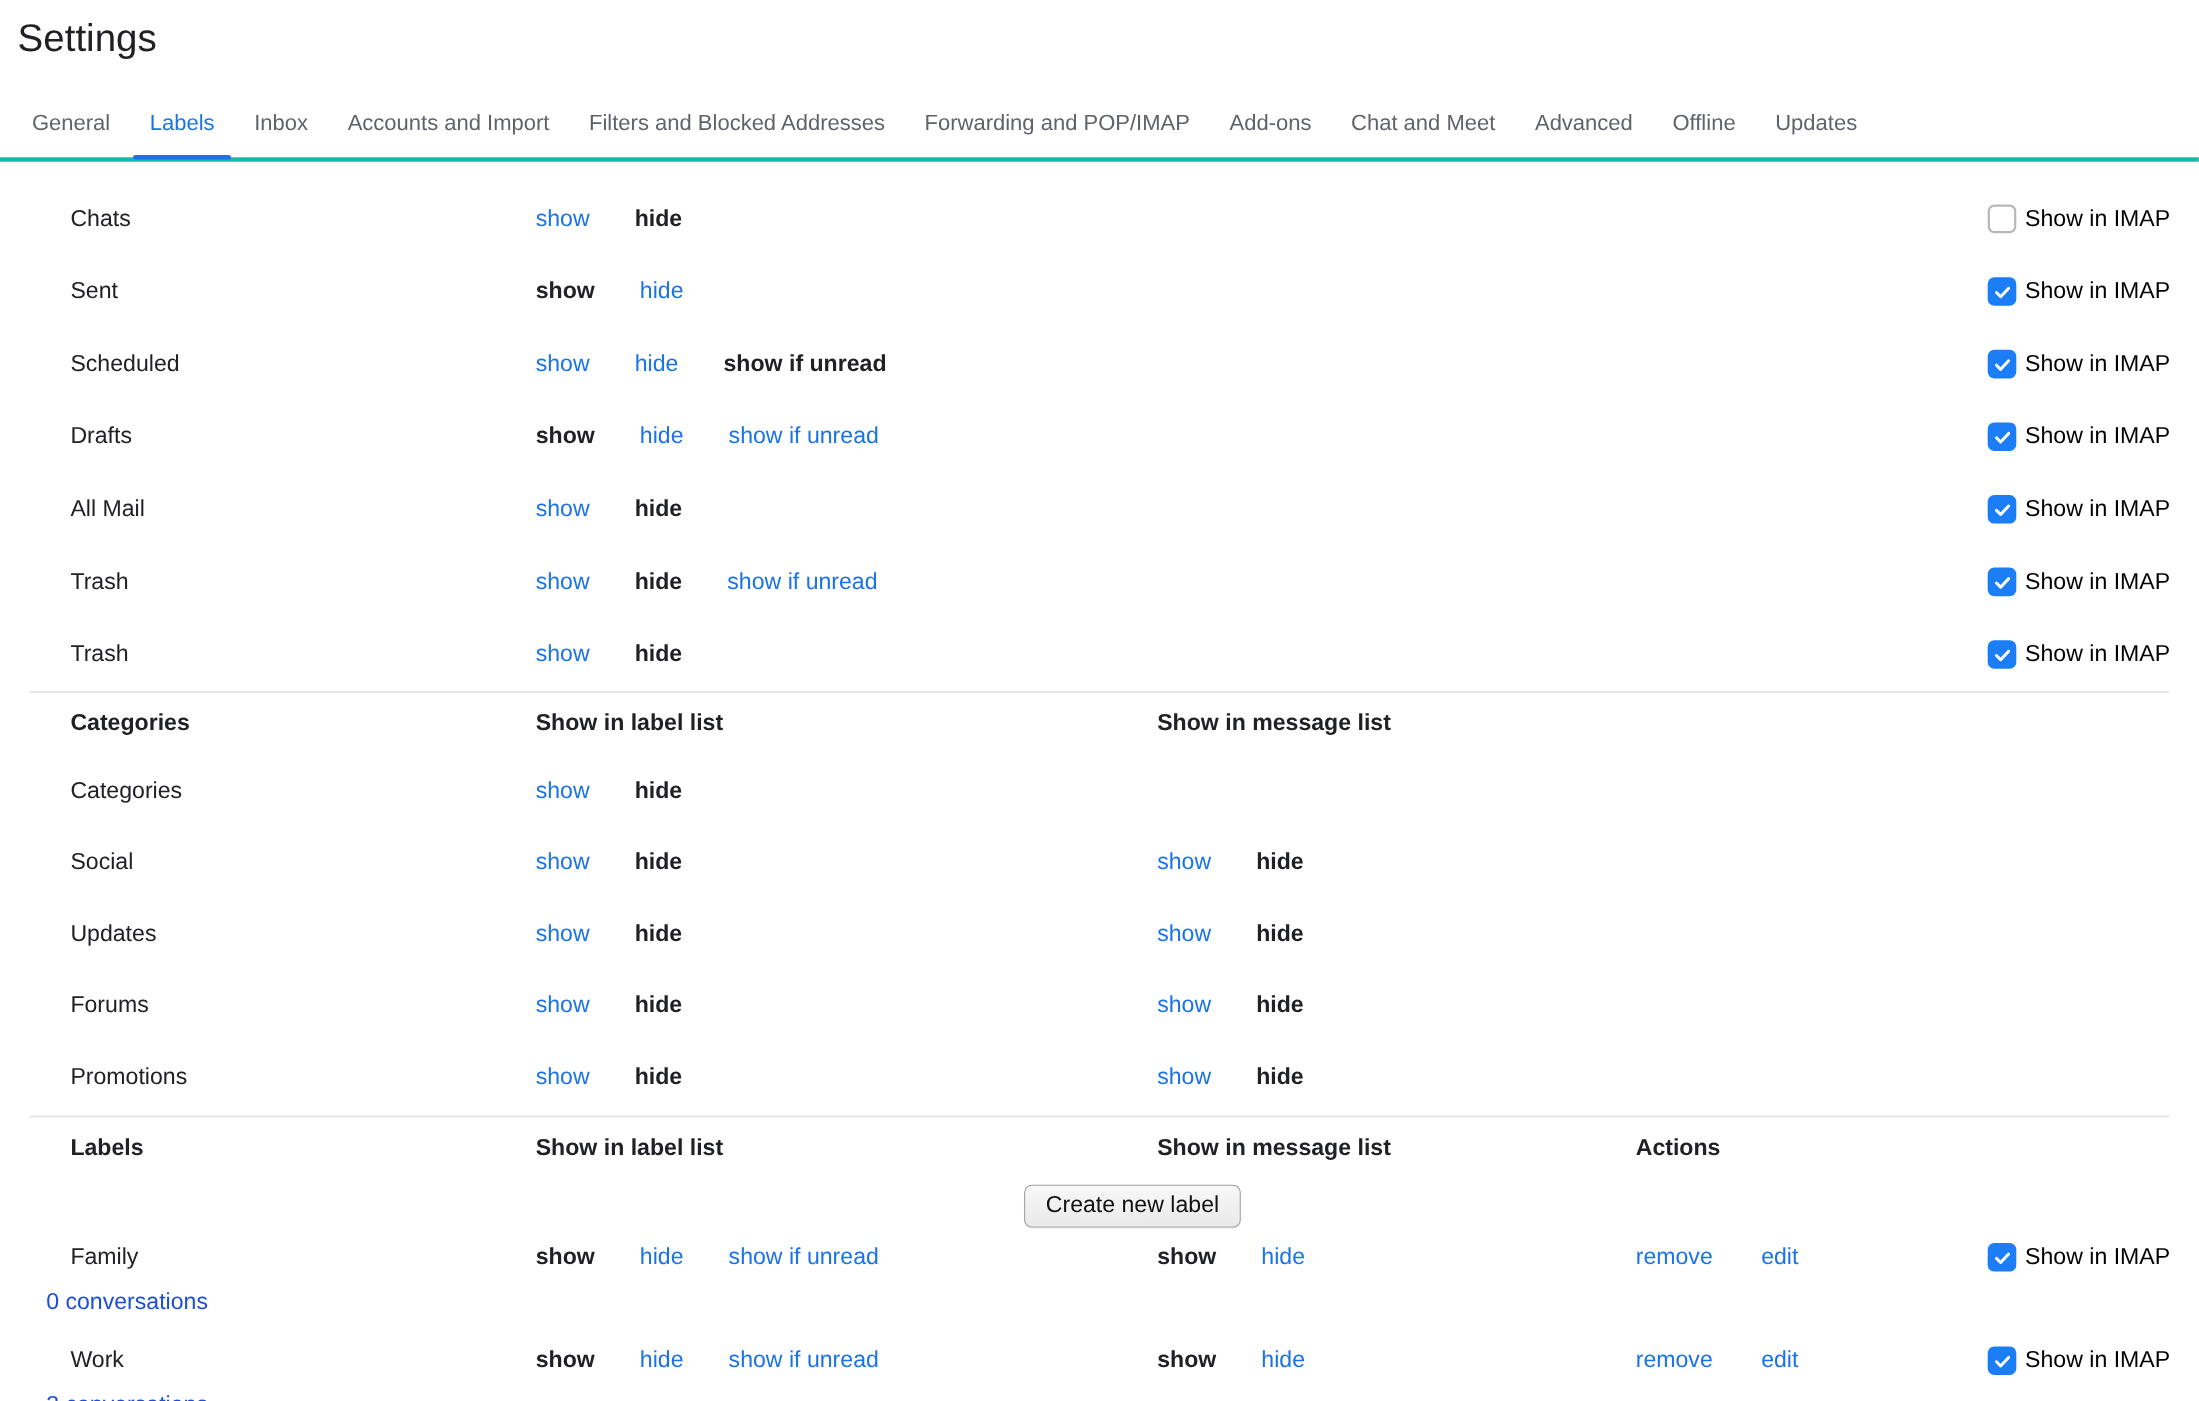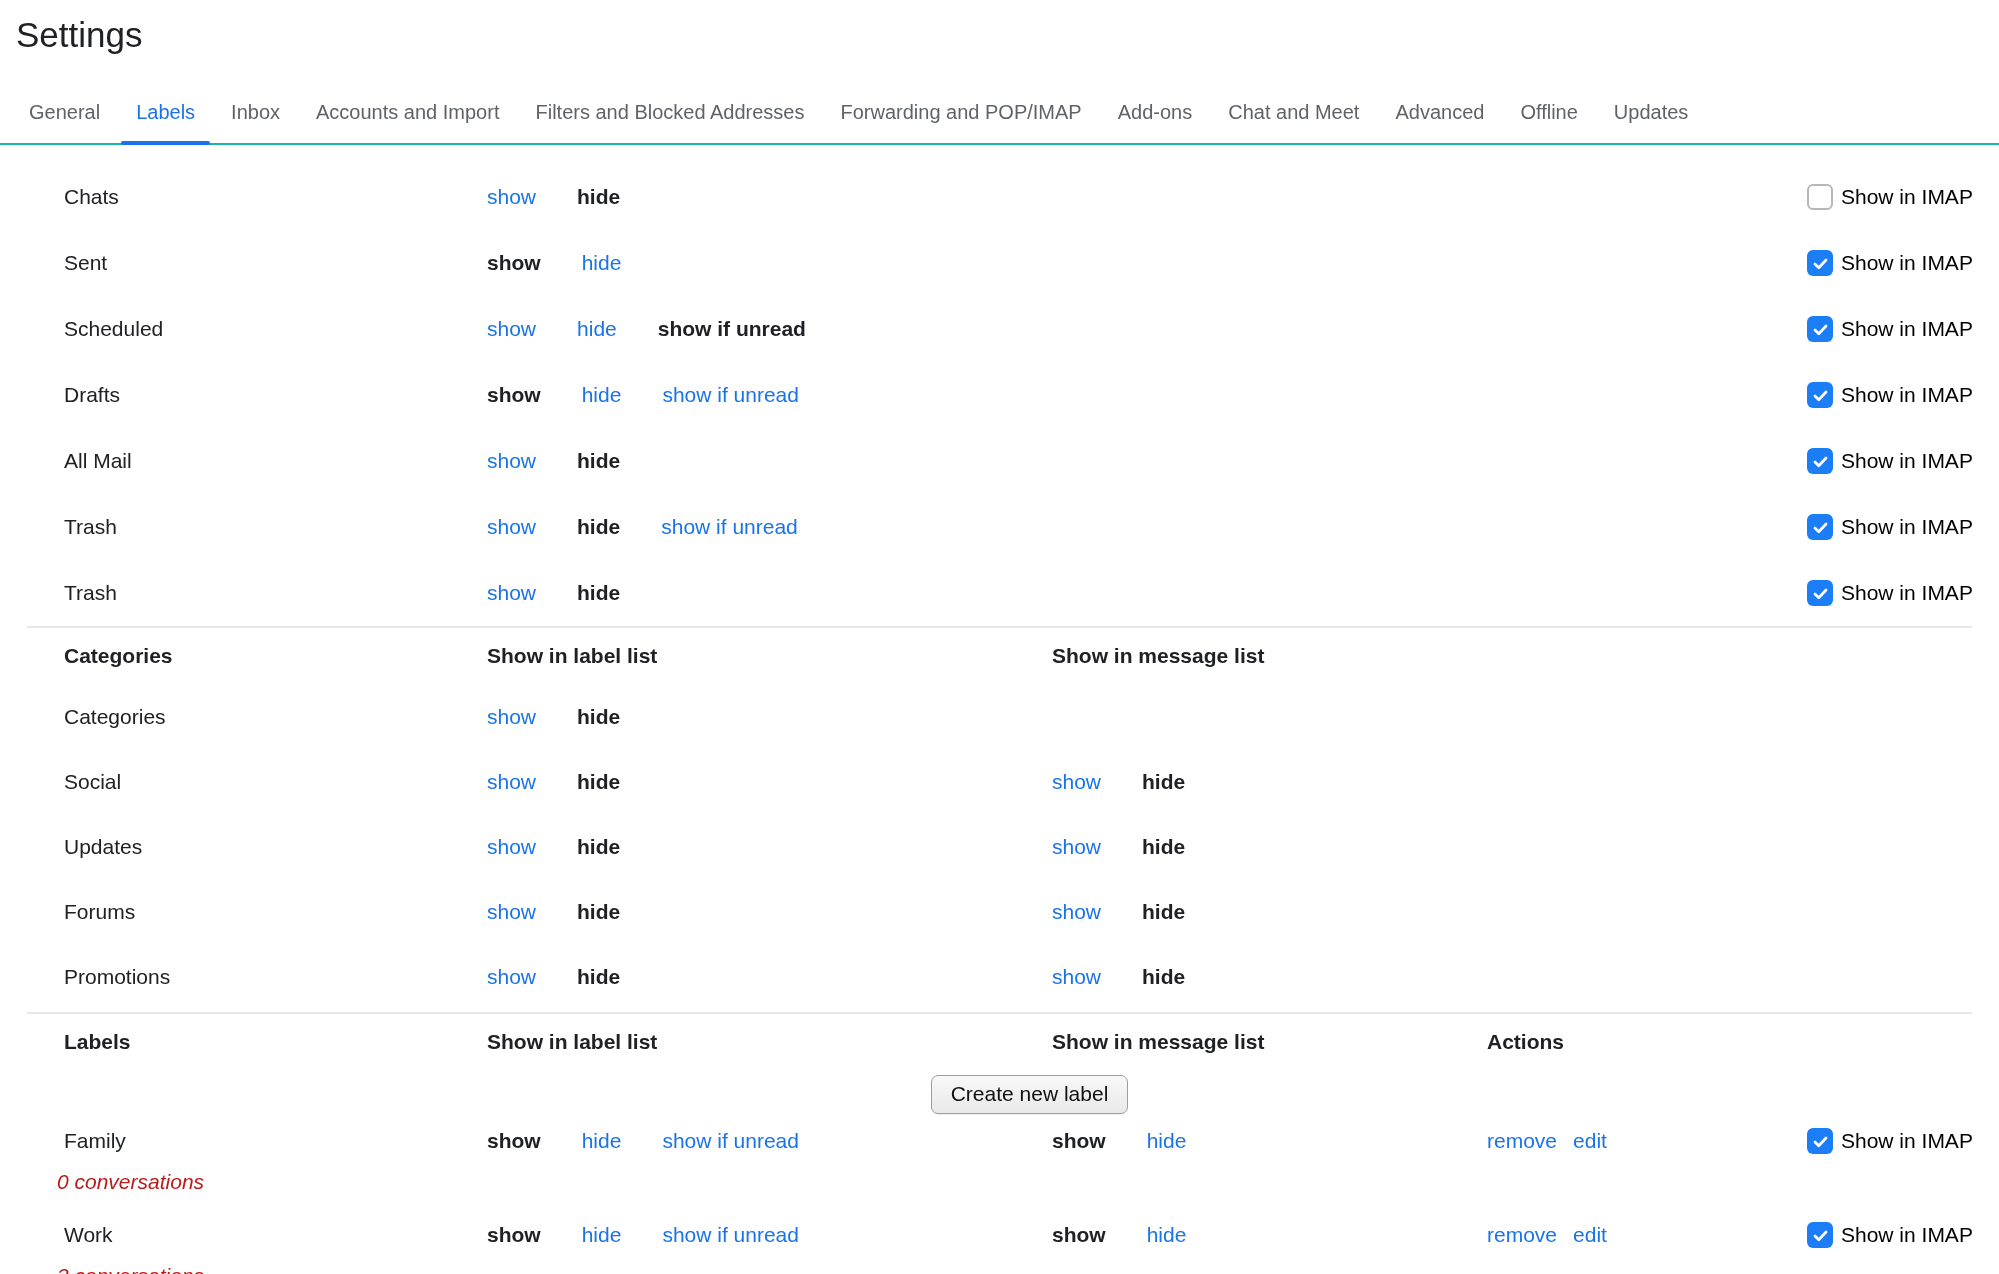--- a/index.html
+++ b/index.html
@@ -6,57 +6,57 @@
   html,body { margin:0; padding:0; }
   body {
     width:1999px; height:1274px; overflow:hidden; background:#ffffff;
     font-family:"Liberation Sans", sans-serif; color:#202124;
   }
   .page { width:1999px; height:1274px; overflow:hidden; position:relative;border-radius:28px; }
 
   h1.title { font-size:35px; font-weight:400; margin:14px 0 0 16px; color:#202124; line-height:42px; }
 
   
-  .tabbar { display:flex; gap:34px; padding-left:28px; margin-top:30px; border-bottom:2px solid #14b8a6; }
+  .tabbar { display:flex; gap:34px; padding-left:28px; margin-top:30px; border-bottom:4px solid #14b8a6; }
   .tab { font-size:20px; line-height:24px; color:#5f6368; padding:14px 1px 19px; position:relative; cursor:pointer; white-space:nowrap; }
   .tab.active { color:#1a73e8; }
   .tab.active::after { content:""; position:absolute; left:-14px; right:-14px; bottom:-2px; height:4px; background:#1a73e8; border-radius:2px; }
 
   
   .grid { display:grid; grid-template-columns:423px 565px 435px 320px 199px; align-items:center; padding-left:64px; }
   .row { height:66px; }
   .cat-row { height:65px; }
   .header-row { height:56px; font-weight:700; font-size:21px; }
   .cell { font-size:21px; }
   .opts { display:flex; gap:41px; align-items:center; }
   .opt-link { color:#1a73e8; cursor:pointer; }
   .opt-current { color:#202124; font-weight:700; }
-  .actions-cell { display:flex; gap:16px; align-items:center; }
+  .actions-cell { display:flex; gap:44px; align-items:center; }
 
   .divider { height:2px; background:#e7e7e7; margin:0 27px; }
   .divider.gap-top { margin-top:3px; }
 
   #system-rows { padding-top:19px; }
 
   
   .imap { display:flex; align-items:center; gap:8px; }
   .checkbox { width:26px; height:26px; border-radius:6px; flex:0 0 26px; cursor:pointer;
               display:inline-flex; align-items:center; justify-content:center; }
   .checkbox.checked { background:#1b7ef7; }
   .checkbox.unchecked { background:#ffffff; border:2px solid #b7b7b7; }
   .imap-text { font-size:21px; color:#000000; white-space:nowrap; }
 
   
   .button-row { height:48px; display:flex; align-items:center;justify-content:center; }
   .create-btn { margin-left:60px; height:39px; padding:0 19px; font-size:21px; font-family:inherit;
                 color:#111; background:linear-gradient(#f8f8f8,#e9e9e9); border:1px solid #9e9e9e;
                 border-radius:7px; box-shadow:0 1px 1px rgba(0,0,0,0.07); cursor:pointer; }
   .label-main { height:46px; }
-  .label-sub { height:36px; display:flex; align-items:center; padding-left:57px;
-               font-size:21px; color:#b91c1c;font-style:italic; }
+  .label-sub { height:36px; display:flex; align-items:center; padding-left:42px;
+               font-size:21px; color:#1d4ed8; }
   .label-block { margin-bottom:12px; }
 </style>
 </head>
 <body>
 
 <div class="page">
 
   <h1 class="title">Settings</h1>
 
   <nav class="tabbar" id="tabbar">

